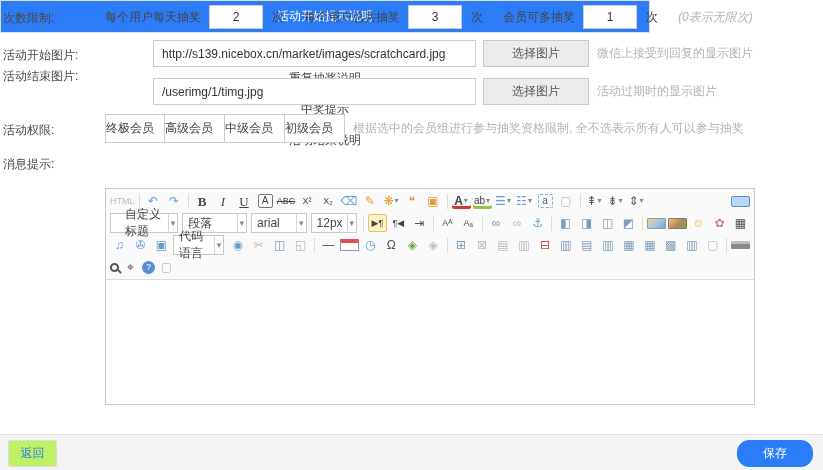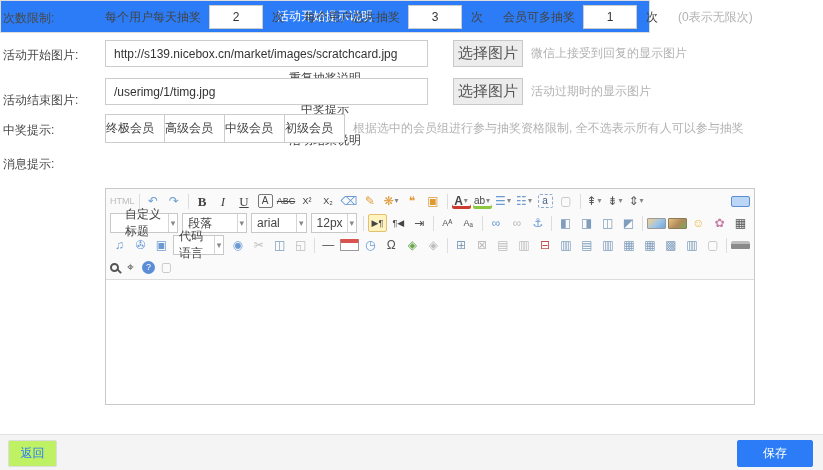--- a/index.html
+++ b/index.html
@@ -10,29 +10,29 @@
   .row { position:absolute; left:0; display:flex; align-items:center; }
   .row-label { position:absolute; left:3px; width:100px; color:#494949; }
 
   
   .limits { left:105px; top:4px; height:26px; }
   .limit-text { margin-right:8px; }
   .limit-input { width:54px; height:24px; border:1px solid #ccc; text-align:center;
     font-size:12px; color:#333; margin-right:9px; outline:none;
     font-family:"Liberation Sans","DejaVu Sans",sans-serif; }
   .limit-unit { margin-right:20px; }
-  .gray-hint { color:#b3b3b3; }
+  .gray-hint { color:#b3b3b3;font-style:italic; }
 
   
   .img-row { left:105px; height:27px; }
   .url-input { width:323px; height:27px; border:1px solid #ccc; padding:0 8px;
     font-size:12px; color:#333; outline:none;
-    font-family:"Liberation Sans","DejaVu Sans",sans-serif; }
-  .pick-btn { margin-left:25px; height:27px; padding:0 4px; background:#ececec;
-    border:1px solid #c9c9c9; color:#555; font-size:15px; cursor:pointer; }
+    font-family:"Liberation Sans","DejaVu Sans",sans-serif;margin-left:48px; }
+  .pick-btn { margin-left:7px; height:27px; padding:0 28px; background:#ececec;
+    border:1px solid #c9c9c9; color:#555; font-size:12px; cursor:pointer; }
   .img-hint { margin-left:8px; color:#b3b3b3; }
 
   
   .members { left:105px; display:flex; }
   .member-btn { width:60px; height:29px; line-height:27px; text-align:left;
     background:#fff; border:1px solid #ccc; border-left:none; color:#444; cursor:pointer; }
   .member-btn:first-child { border-left:1px solid #ccc; }
   .perm-hint { margin-left:8px; color:#b3b3b3; }
 
   
@@ -87,21 +87,21 @@
   .editor-body { height:123px; padding:8px 9px; color:#333; cursor:text; }
 
   
   .footer { position:absolute; left:0; top:434px; width:823px; height:36px;
     background:#f4f4f4; border-top:1px solid #e2e2e2; }
   .back-btn { position:absolute; left:8px; top:5px; width:49px; height:27px;
     background:#bef264; border:1px solid #ddd; color:#2b7cf6; font-size:12px;
     border-radius:2px; cursor:pointer; }
   .save-btn { position:absolute; right:10px; top:5px; width:76px; height:27px;
     background:#2b7cf6; border:1px solid #2b7cf6; color:#fff; font-size:12px;
-    border-radius:2px; cursor:pointer; }
+    border-radius:12px; cursor:pointer; }
 </style>
 </head>
 <body>
 
 <div class="stage">
 
   <div class="row-label" style="top:10px">次数限制:</div>
   <div class="row limits">
       <span class="limit-text">每个用户每天抽奖</span>
       <input class="limit-input" value="2" style="">
@@ -115,28 +115,28 @@
       <span class="gray-hint">(0表示无限次)</span>
     </div>
 
   <div class="row-label" style="top:47px">活动开始图片:</div>
   <div class="row img-row" style="top:40px">
     <input class="url-input" value="http://s139.nicebox.cn/market/images/scratchcard.jpg" style="">
     <button class="pick-btn">选择图片</button>
     <span class="img-hint">微信上接受到回复的显示图片</span>
   </div>
 
-  <div class="row-label" style="top:92px">活动结束图片:</div>
+  <div class="row-label" style="top:68px">活动结束图片:</div>
   <div class="row img-row" style="top:78px">
     <input class="url-input" value="/userimg/1/timg.jpg" style="">
     <button class="pick-btn">选择图片</button>
     <span class="img-hint">活动过期时的显示图片</span>
   </div>
 
-  <div class="row-label" style="top:122px">中奖提示:</div>
+  <div class="row-label" style="top:122px">活动权限:</div>
   <div class="row" style="top:114px; left:105px">
     <span class="members">
         <span class="member-btn">终极会员</span>
         <span class="member-btn">高级会员</span>
         <span class="member-btn">中级会员</span>
         <span class="member-btn">初级会员</span>
       </span>
     <span class="perm-hint">根据选中的会员组进行参与抽奖资格限制, 全不选表示所有人可以参与抽奖</span>
   </div>
 

